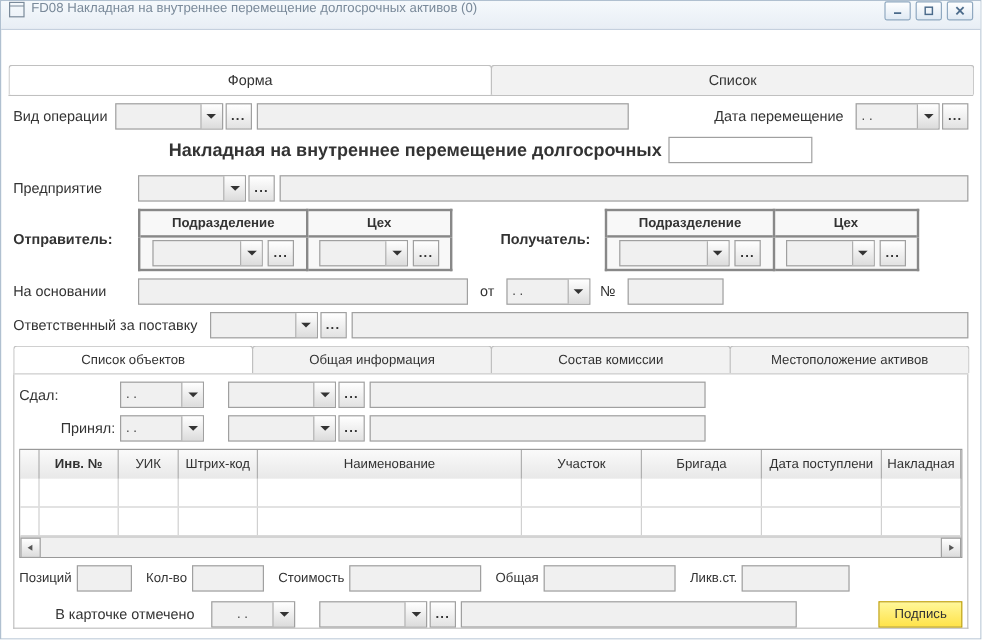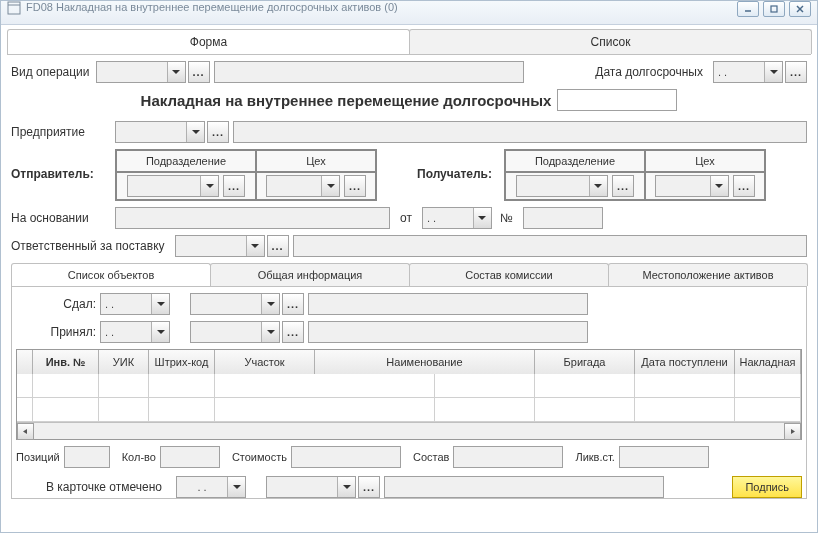--- a/index.html
+++ b/index.html
@@ -4,39 +4,39 @@
 <style>
 * { box-sizing: border-box; margin: 0; padding: 0; }
 body { font-family: Tahoma, Arial, sans-serif; font-size: 11px; color: #333; background: #fff; }
 .window { width: 818px; height: 533px; border: 1px solid #b0c0d0; background: #fff; position: relative; }
 .titlebar { height: 24px; background: linear-gradient(#f5f9fc, #e8eef5); border-bottom: 1px solid #c5d0de; display: flex; padding: 0 6px; color: #7a8a9a; font-size: 11px; }
 .titlebar .title-icon { width: 14px; height: 14px; margin-right: 5px; }
 .titlebar .spacer { flex: 1; }
 .win-btns { display: flex; gap: 4px; }
 .win-btn { width: 22px; height: 16px; border: 1px solid #8fa8c0; background: linear-gradient(#fff, #e0eaf4); border-radius: 2px; display: flex; align-items: center; justify-content: center; cursor: pointer; }
 .win-btn svg { width: 10px; height: 10px; }
-.content { padding: 4px 6px 6px 6px; }
+.content { padding: 4px 6px 6px 6px; margin-top: 25px; }
 .tabs-top { display: flex; height: 26px; border-bottom: 1px solid #c0c0c0; }
 .tabs-top .tab { flex: 1; display: flex; align-items: center; justify-content: center; border: 1px solid #c0c0c0; border-bottom: none; background: #f2f2f2; border-radius: 3px 3px 0 0; font-size: 12px; margin-right: -1px; cursor: pointer; }
 .tabs-top .tab.active { background: #fff; }
 .form-area { padding: 6px 4px 4px 4px; }
 .row { display: flex; align-items: center; margin-bottom: 6px; min-height: 22px; }
 .lbl { font-size: 12px; color: #333; margin-right: 6px; white-space: nowrap; }
 .lbl-bold { font-weight: bold; }
 .combo { display: flex; align-items: center; height: 22px; border: 1px solid #a0a0a0; background: #f0f0f0; position: relative; }
 .combo-arrow { width: 18px; height: 100%; border-left: 1px solid #b0b0b0; background: linear-gradient(#fff, #dcdcdc); display: flex; align-items: center; justify-content: center; cursor: pointer; }
 .combo-arrow::after { content: ""; border-left: 4px solid transparent; border-right: 4px solid transparent; border-top: 4px solid #333; }
 .combo-text { flex: 1; padding: 0 4px; font-size: 11px; color: #444; }
 .btn-dots { width: 22px; height: 22px; border: 1px solid #a0a0a0; background: linear-gradient(#fff, #e2e2e2); display: flex; align-items: center; justify-content: center; font-size: 11px; font-weight: bold; cursor: pointer; margin-left: 2px; letter-spacing: 1px; }
 .txtbox { height: 22px; border: 1px solid #a0a0a0; background: #f0f0f0; padding: 0 4px; font-size: 11px; }
 .heading { font-size: 15px; font-weight: bold; text-align: center; flex: 1; }
 .heading-input { width: 120px; height: 22px; border: 1px solid #a0a0a0; background: #fff; margin-left: 6px; }
 .group-table { border-collapse: collapse; }
 .group-table td, .group-table th { border: 2px solid #888; padding: 2px 4px; text-align: center; font-size: 11px; }
-.group-table th { border-bottom: none; padding: 4px 4px; font-weight: normal; background: #f8f8f8; text-align: center; }
+.group-table th { border-bottom: none; padding: 4px 4px; font-weight: bold; background: #f8f8f8; text-align: center; }
 .group-table td { background: #f8f8f8; }
 .cell-combo { display: flex; align-items: center; gap: 2px; justify-content: center; }
 .inner-tabs { display: flex; height: 24px; border-bottom: 1px solid #c0c0c0; margin-top: 4px; }
 .inner-tabs .itab { flex: 1; display: flex; align-items: center; justify-content: center; border: 1px solid #c0c0c0; border-bottom: none; background: #f2f2f2; border-radius: 3px 3px 0 0; font-size: 11px; margin-right: -1px; cursor: pointer; padding: 0 4px; }
 .inner-tabs .itab.active { background: #fff; }
 .inner-content { padding: 6px 4px 0 4px; border: 1px solid #c0c0c0; border-top: none; }
 .grid { width: 100%; border: 1px solid #999; margin-top: 4px; }
 .grid-head { display: flex; height: 24px; background: linear-gradient(#fafafa, #e8e8e8); }
 .grid-head .gh { border-right: 1px solid #b0b0b0; display: flex; align-items: center; justify-content: center; font-size: 11px; color: #333; padding: 0 4px; overflow: hidden; white-space: nowrap; }
 .grid-body { height: 48px; background: #fff; }
@@ -96,21 +96,21 @@
 
       <div class="row">
         <span class="lbl">Вид операции</span>
         <div class="combo" style="width:90px">
             <span class="combo-text"></span>
             <span class="combo-arrow"></span>
           </div>
         <div class="btn-dots">...</div>
         <div class="txtbox" style="width:310px; margin-left:4px"></div>
         <span style="flex:1"></span>
-        <span class="lbl">Дата долгосрочных</span>
+        <span class="lbl">Дата перемещение</span>
         <div class="combo small-combo" style="margin-left:4px">
             <span class="combo-text"> .  .</span>
             <span class="combo-arrow"></span>
           </div>
         <div class="btn-dots">...</div>
       </div>
 
       <div class="row" style="justify-content:center; margin-top:4px; margin-bottom:10px;">
         <span class="heading" style="flex:0 0 auto">Накладная на внутреннее перемещение долгосрочных</span>
         <input class="heading-input" type="text" style="">
@@ -213,21 +213,21 @@
       <div class="inner-tabs">
         <div class="itab active">Список объектов</div>
         <div class="itab">Общая информация</div>
         <div class="itab">Состав комиссии</div>
         <div class="itab">Местоположение активов</div>
       </div>
 
       <div class="inner-content">
 
         <div class="row">
-          <span class="lbl" style="width:80px; text-align:right; margin-right:4px">Сдал:</span>
+          <span class="lbl" style="width:80px; text-align:left; margin-right:4px">Сдал:</span>
           <div class="combo small-combo">
               <span class="combo-text">. .</span>
               <span class="combo-arrow"></span>
             </div>
           <div class="combo" style="width:90px; margin-left:20px">
               <span class="combo-text"></span>
               <span class="combo-arrow"></span>
             </div>
           <div class="btn-dots">...</div>
           <div class="txtbox" style="width:280px; margin-left:4px"></div>
@@ -246,22 +246,22 @@
           <div class="btn-dots">...</div>
           <div class="txtbox" style="width:280px; margin-left:4px"></div>
         </div>
 
         <div class="grid">
           <div class="grid-head">
             <div class="gh" style="width:16px"></div>
             <div class="gh" style="width:66px; font-weight:bold">Инв. №</div>
             <div class="gh" style="width:50px">УИК</div>
             <div class="gh" style="width:66px">Штрих-код</div>
+            <div class="gh" style="width:220px">Наименование</div>
             <div class="gh" style="width:100px">Участок</div>
-            <div class="gh" style="width:220px">Наименование</div>
             <div class="gh" style="width:100px">Бригада</div>
             <div class="gh" style="width:100px">Дата поступлени</div>
             <div class="gh" style="flex:1">Накладная</div>
           </div>
           <div class="grid-body">
             <div class="grow-line">
               <div class="gcell" style="width:16px"></div>
                 <div class="gcell" style="width:66px"></div>
                 <div class="gcell" style="width:50px"></div>
                 <div class="gcell" style="width:66px"></div>
@@ -298,21 +298,21 @@
           </div>
         </div>
 
         <div class="totals-row">
           <span class="lbl2">Позиций</span>
           <div class="tval" style="width:46px"></div>
           <span class="lbl2" style="margin-left:8px">Кол-во</span>
           <div class="tval" style="width:60px"></div>
           <span class="lbl2" style="margin-left:8px">Стоимость</span>
           <div class="tval" style="width:110px"></div>
-          <span class="lbl2" style="margin-left:8px">Состав</span>
+          <span class="lbl2" style="margin-left:8px">Общая</span>
           <div class="tval" style="width:110px"></div>
           <span class="lbl2" style="margin-left:8px">Ликв.ст.</span>
           <div class="tval" style="width:90px"></div>
         </div>
 
         <div class="bottom-row">
           <span style="width:30px"></span>
           <span class="lbl">В карточке отмечено</span>
           <div class="combo small-combo" style="margin-left:8px">
               <span class="combo-text"> .  .</span>

